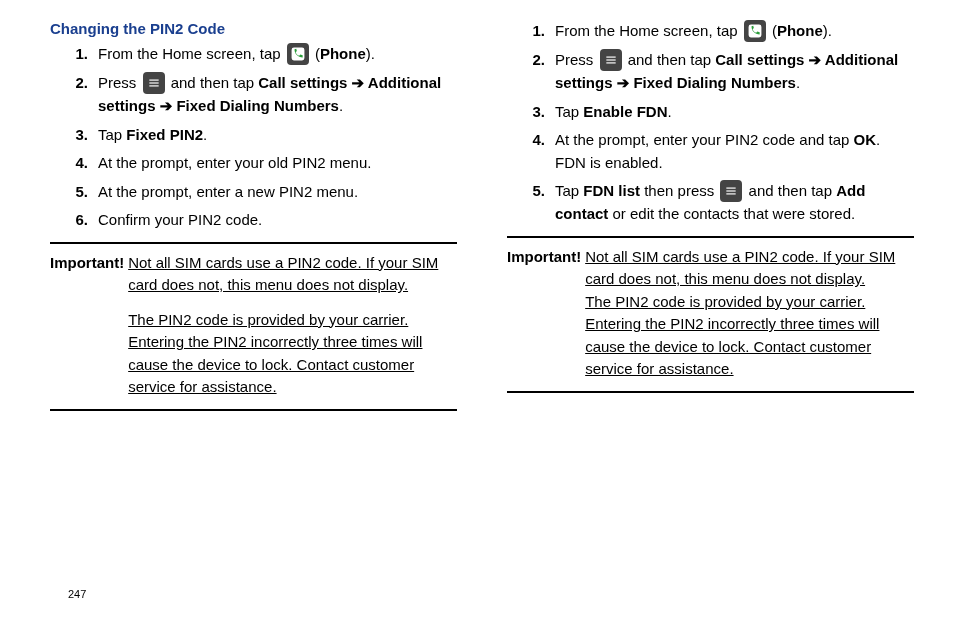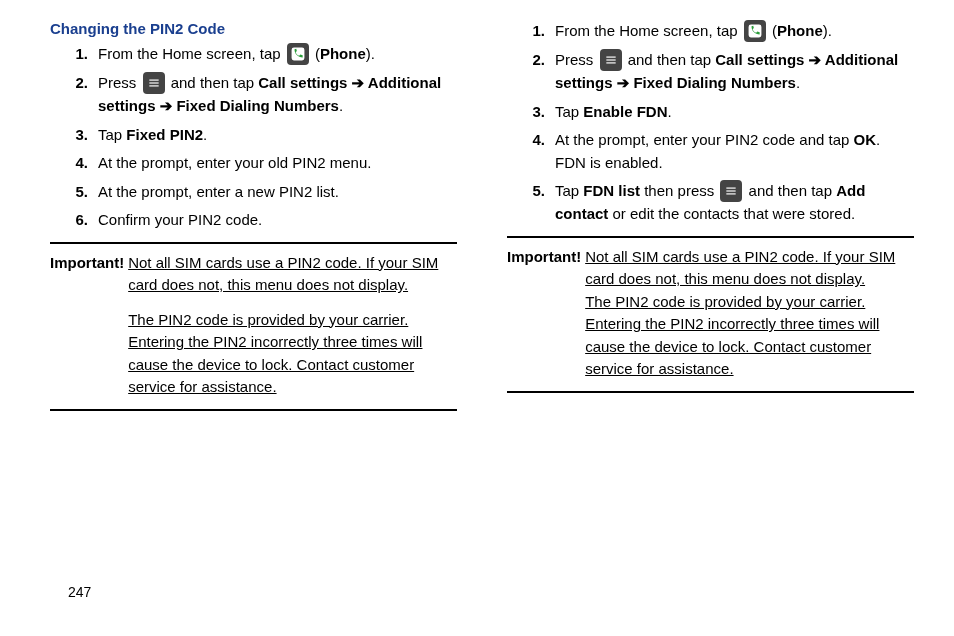--- a/index.html
+++ b/index.html
@@ -86,21 +86,21 @@
       text-decoration: underline;
     }
     .important-body p {
       margin-bottom: 12px;
     }
     .important-body p:last-child { margin-bottom: 0; }
     .page-num {
       position: absolute;
       left: 68px;
       bottom: 36px;
-      font-size: 14px;
+      font-size: 11px;
     }
   </style>
 </head>
 <body>
 
 <div class="columns">
 
   <div class="col">
     <div class="heading">Changing the PIN2 Code</div>
     <ol>
@@ -132,21 +132,21 @@
         <span class="content">
           <span>Tap </span><span class="bold">Fixed PIN2</span><span>.</span>
         </span>
       </li>
       <li>
         <span class="num">4.</span>
         <span class="content">At the prompt, enter your old PIN2 menu.</span>
       </li>
       <li>
         <span class="num">5.</span>
-        <span class="content">At the prompt, enter a new PIN2 list.</span>
+        <span class="content">At the prompt, enter a new PIN2 menu.</span>
       </li>
       <li>
         <span class="num">6.</span>
         <span class="content">Confirm your PIN2 code.</span>
       </li>
     </ol>
     <hr class="rule">
     <div class="important-block">
       <span class="important-label">Important!</span>
       <div class="important-body">

